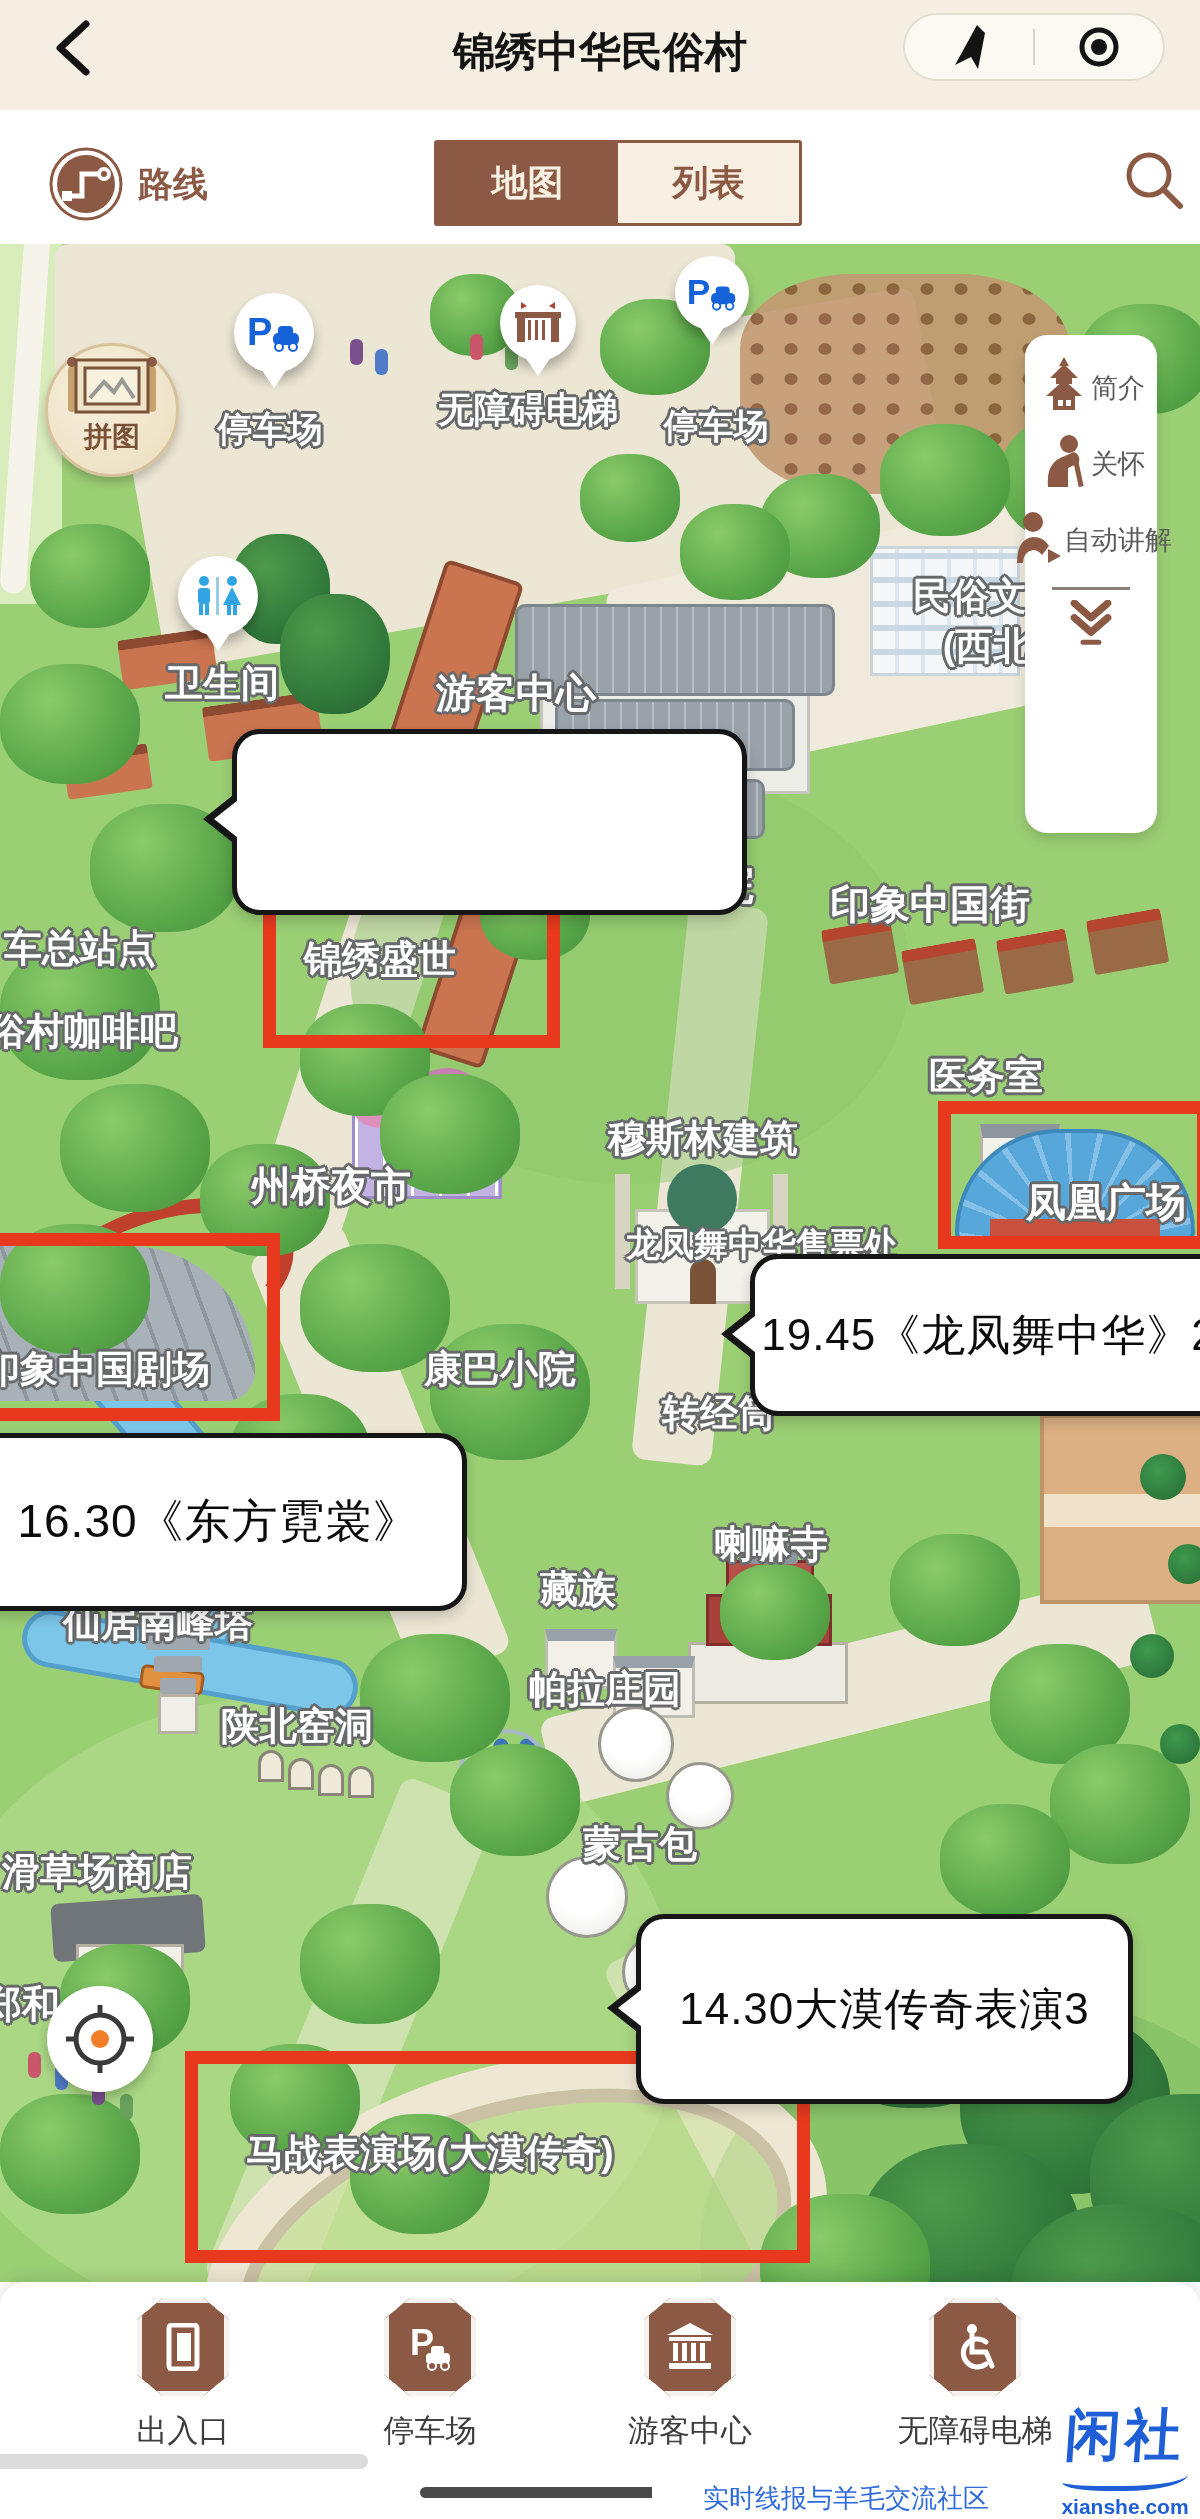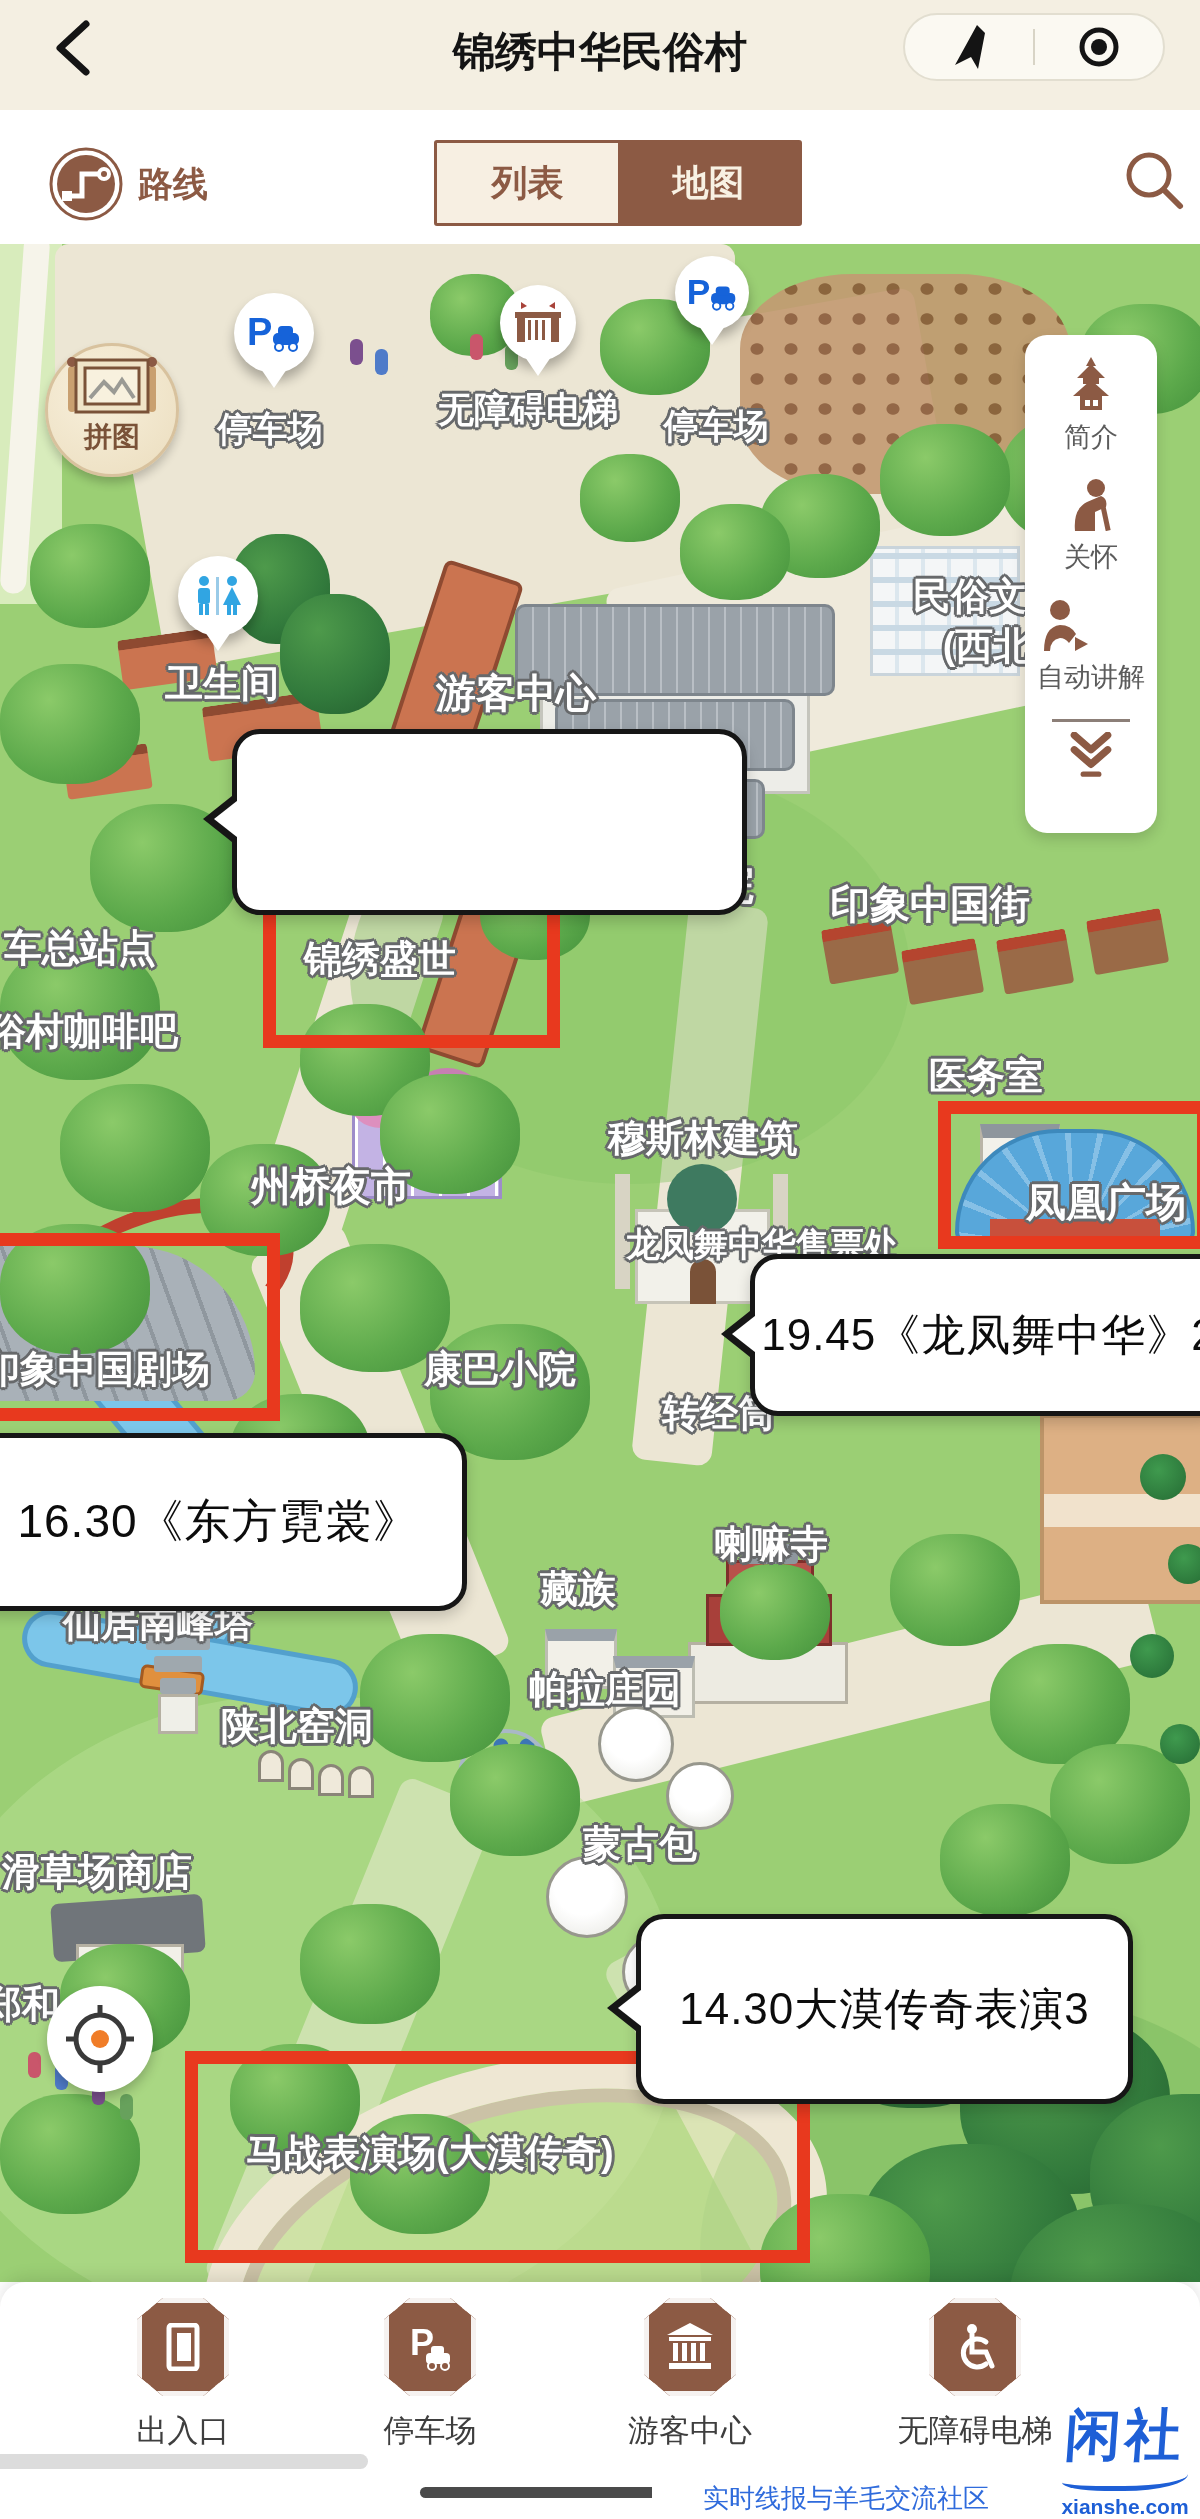--- a/index.html
+++ b/index.html
@@ -39,21 +39,21 @@
        display:flex;align-items:center;justify-content:center;z-index:10;cursor:pointer;}
   .pin:after{content:'';position:absolute;bottom:-15px;left:50%;transform:translateX(-50%);
        border-left:13px solid transparent;border-right:13px solid transparent;border-top:19px solid #fff;}
   .bubble{position:absolute;background:#fff;border:5px solid #161616;border-radius:28px;z-index:11;
        display:flex;align-items:center;justify-content:center;font-size:46px;color:#0c0c0c;
        letter-spacing:1px;box-shadow:0 6px 14px rgba(0,0,0,.18);}
   .tailB{position:absolute;left:-34px;width:0;height:0;border-top:27px solid transparent;border-bottom:27px solid transparent;border-right:34px solid #161616;}
   .tailF{position:absolute;left:-23px;width:0;height:0;border-top:22px solid transparent;border-bottom:22px solid transparent;border-right:28px solid #fff;}
   #quickPanel{position:absolute;left:1025px;top:91px;width:132px;height:498px;background:#fff;border-radius:22px;
        box-shadow:0 6px 14px rgba(0,0,0,.15);z-index:12;display:flex;flex-direction:column;align-items:center;}
-  #quickPanel .qi{margin-top:22px;display:flex;flex-direction:column;align-items:flex-start;cursor:pointer;}
+  #quickPanel .qi{margin-top:22px;display:flex;align-items:center;cursor:pointer;}
   #quickPanel .qi .t{font-size:27px;color:#5C5C5C;margin-top:8px;white-space:nowrap;}
   #quickPanel .sep{width:78px;height:3px;background:#8C7F78;margin:24px 0 10px;}
   #puzzleBtn{position:absolute;left:45px;top:99px;width:128px;height:128px;border-radius:50%;z-index:12;cursor:pointer;
        background:radial-gradient(circle at 40% 35%,#F8F0DC,#EBDDBE);border:3px solid #D8C29E;
        box-shadow:0 6px 10px rgba(0,0,0,.2);display:flex;flex-direction:column;align-items:center;}
   #puzzleBtn .t{font-size:28px;font-weight:700;color:#7A5238;margin-top:-6px;}
   #locateBtn{position:absolute;left:47px;top:1742px;width:106px;height:106px;border-radius:50%;background:#fff;z-index:12;
        box-shadow:0 6px 12px rgba(0,0,0,.22);display:flex;align-items:center;justify-content:center;cursor:pointer;}
   .yurt{position:absolute;border-radius:50%;background:radial-gradient(circle at 45% 35%,#FFFFFF 45%,#E6E6E0);border:3px solid #97978D;z-index:4;}
   .palm{position:absolute;border-radius:50%;background:radial-gradient(circle at 40% 35%,#3F9A4E,#256B34);z-index:5;}
@@ -107,22 +107,22 @@
       <circle cx="38" cy="38" r="35" fill="none" stroke="#8C5A44" stroke-width="3"></circle>
       <circle cx="38" cy="38" r="29" fill="#8C5A44"></circle>
       <path d="M18 50 L34 50 L34 28 L56 28" fill="none" stroke="#fff" stroke-width="5"></path>
       <rect x="14" y="45" width="10" height="10" fill="#fff"></rect>
       <circle cx="56" cy="28" r="7" fill="#fff"></circle>
         <circle cx="56" cy="28" r="3" fill="#8C5A44"></circle>
     </svg>
     <span class="lbl">路线</span>
   </div>
   <div id="toggle">
+    <div class="cell on">地图</div>
     <div class="cell off">列表</div>
-    <div class="cell on">地图</div>
   </div>
   <div id="searchBtn">
     <svg width="64" height="64" viewBox="0 0 64 64">
       <circle cx="27" cy="27" r="20" fill="none" stroke="#8C5A44" stroke-width="5"></circle>
       <line x1="42" y1="42" x2="58" y2="58" stroke="#8C5A44" stroke-width="6" stroke-linecap="round"></line>
     </svg>
   </div>
 </div>
 
 <div id="map">

